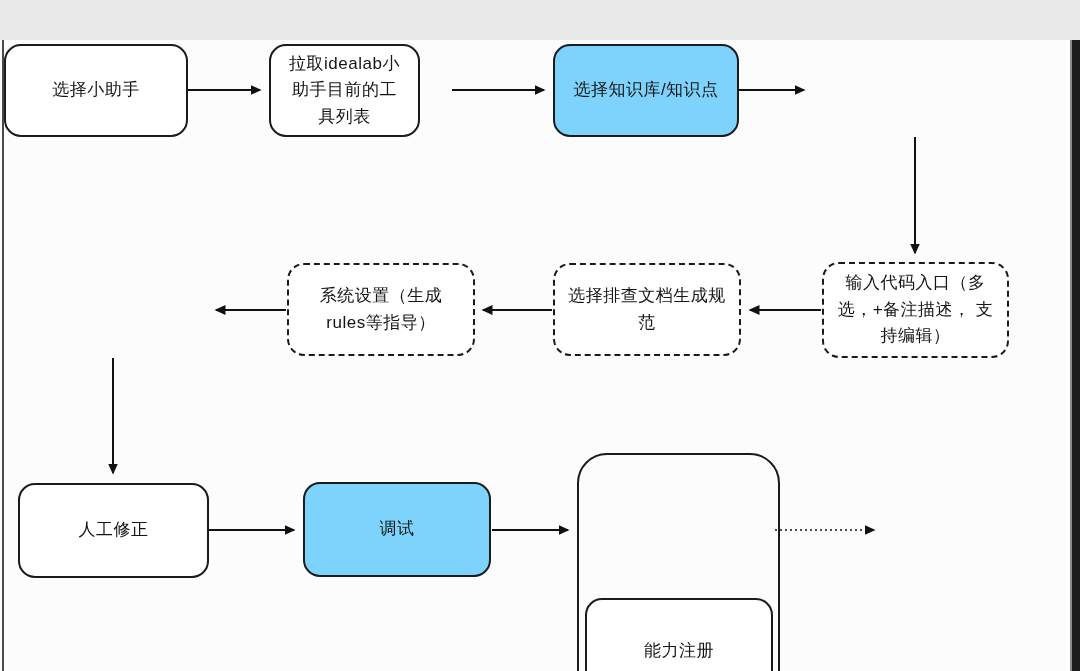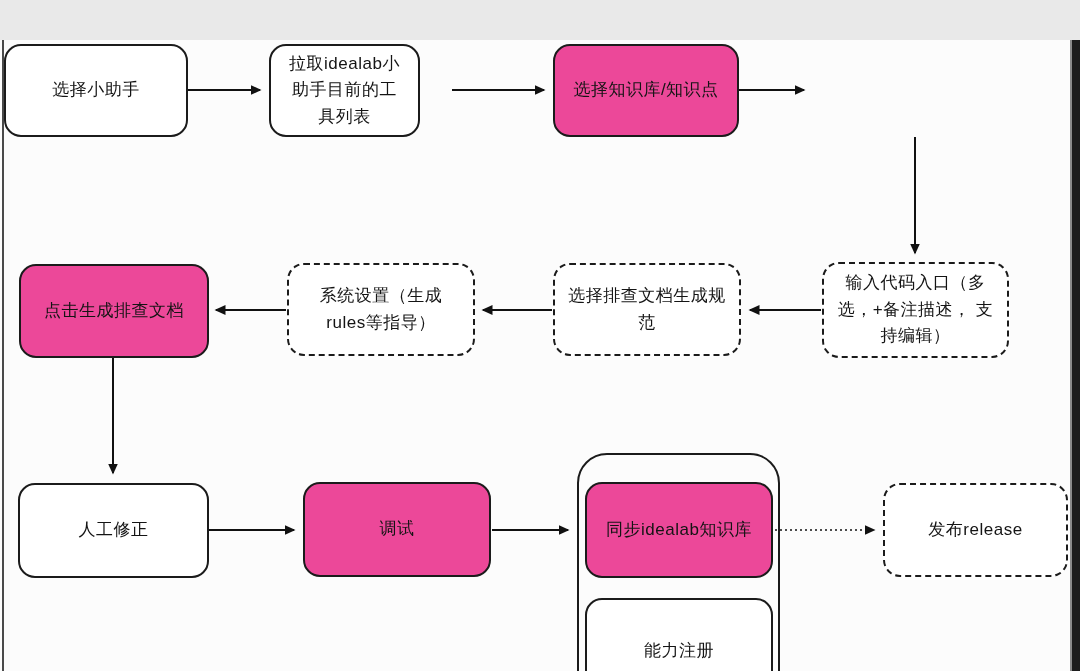--- a/index.html
+++ b/index.html
@@ -36,21 +36,21 @@
     line-height: 1.55;
     color: #141414;
     padding: 6px 13px;
     letter-spacing: 0.5px;
   }
   .node.dashed {
     border-style: dashed;
     border-width: 2px;
   }
   .node.blue {
-    background: #ec4899;
+    background: #7dd3fc;
   }
   .group {
     position: absolute;
     box-sizing: border-box;
     background: transparent;
     border: 2.5px solid #1b1b1b;
     border-radius: 30px;
   }
   
   .frame-left-line {
@@ -118,38 +118,29 @@
 
   <div class="node dashed" style="left:822px; top:222px; width:187px; height:96px;">
     <span>输入代码入口（多选，+备注描述， 支持编辑）</span>
   </div>
   <div class="node dashed" style="left:553px; top:223px; width:188px; height:93px;">
     <span>选择排查文档生成规范</span>
   </div>
   <div class="node dashed" style="left:287px; top:223px; width:188px; height:93px;">
     <span>系统设置（生成rules等指导）</span>
   </div>
-  <div class="node blue" style="left:19px; top:224px; width:190px; height:94px;">
-    <span>点击生成排查文档</span>
-  </div>
 
   <div class="node" style="left:18px; top:443px; width:191px; height:95px;align-items:center;">
     <span>人工修正</span>
   </div>
   <div class="node blue" style="left:303px; top:442px; width:188px; height:95px;">
     <span>调试</span>
   </div>
-  <div class="node blue" style="left:585px; top:442px; width:188px; height:96px;">
-    <span>同步idealab知识库</span>
-  </div>
   <div class="node" style="left:585px; top:558px; width:188px; height:107px;">
     <span>能力注册</span>
-  </div>
-  <div class="node dashed" style="left:883px; top:443px; width:185px; height:94px;">
-    <span>发布release</span>
   </div>
 
   <div class="frame-left-line"></div>
   <div class="frame-right-bar"></div>
   <div class="frame-bottom-bar"></div>
   <div class="bar-segment" style="left:62px;"></div>
   <div class="bar-segment" style="left:228px;"></div>
   <div class="bar-segment" style="left:572px;"></div>
   <div class="bar-segment" style="left:747px;"></div>
   <div class="bar-segment" style="left:935px;"></div>

